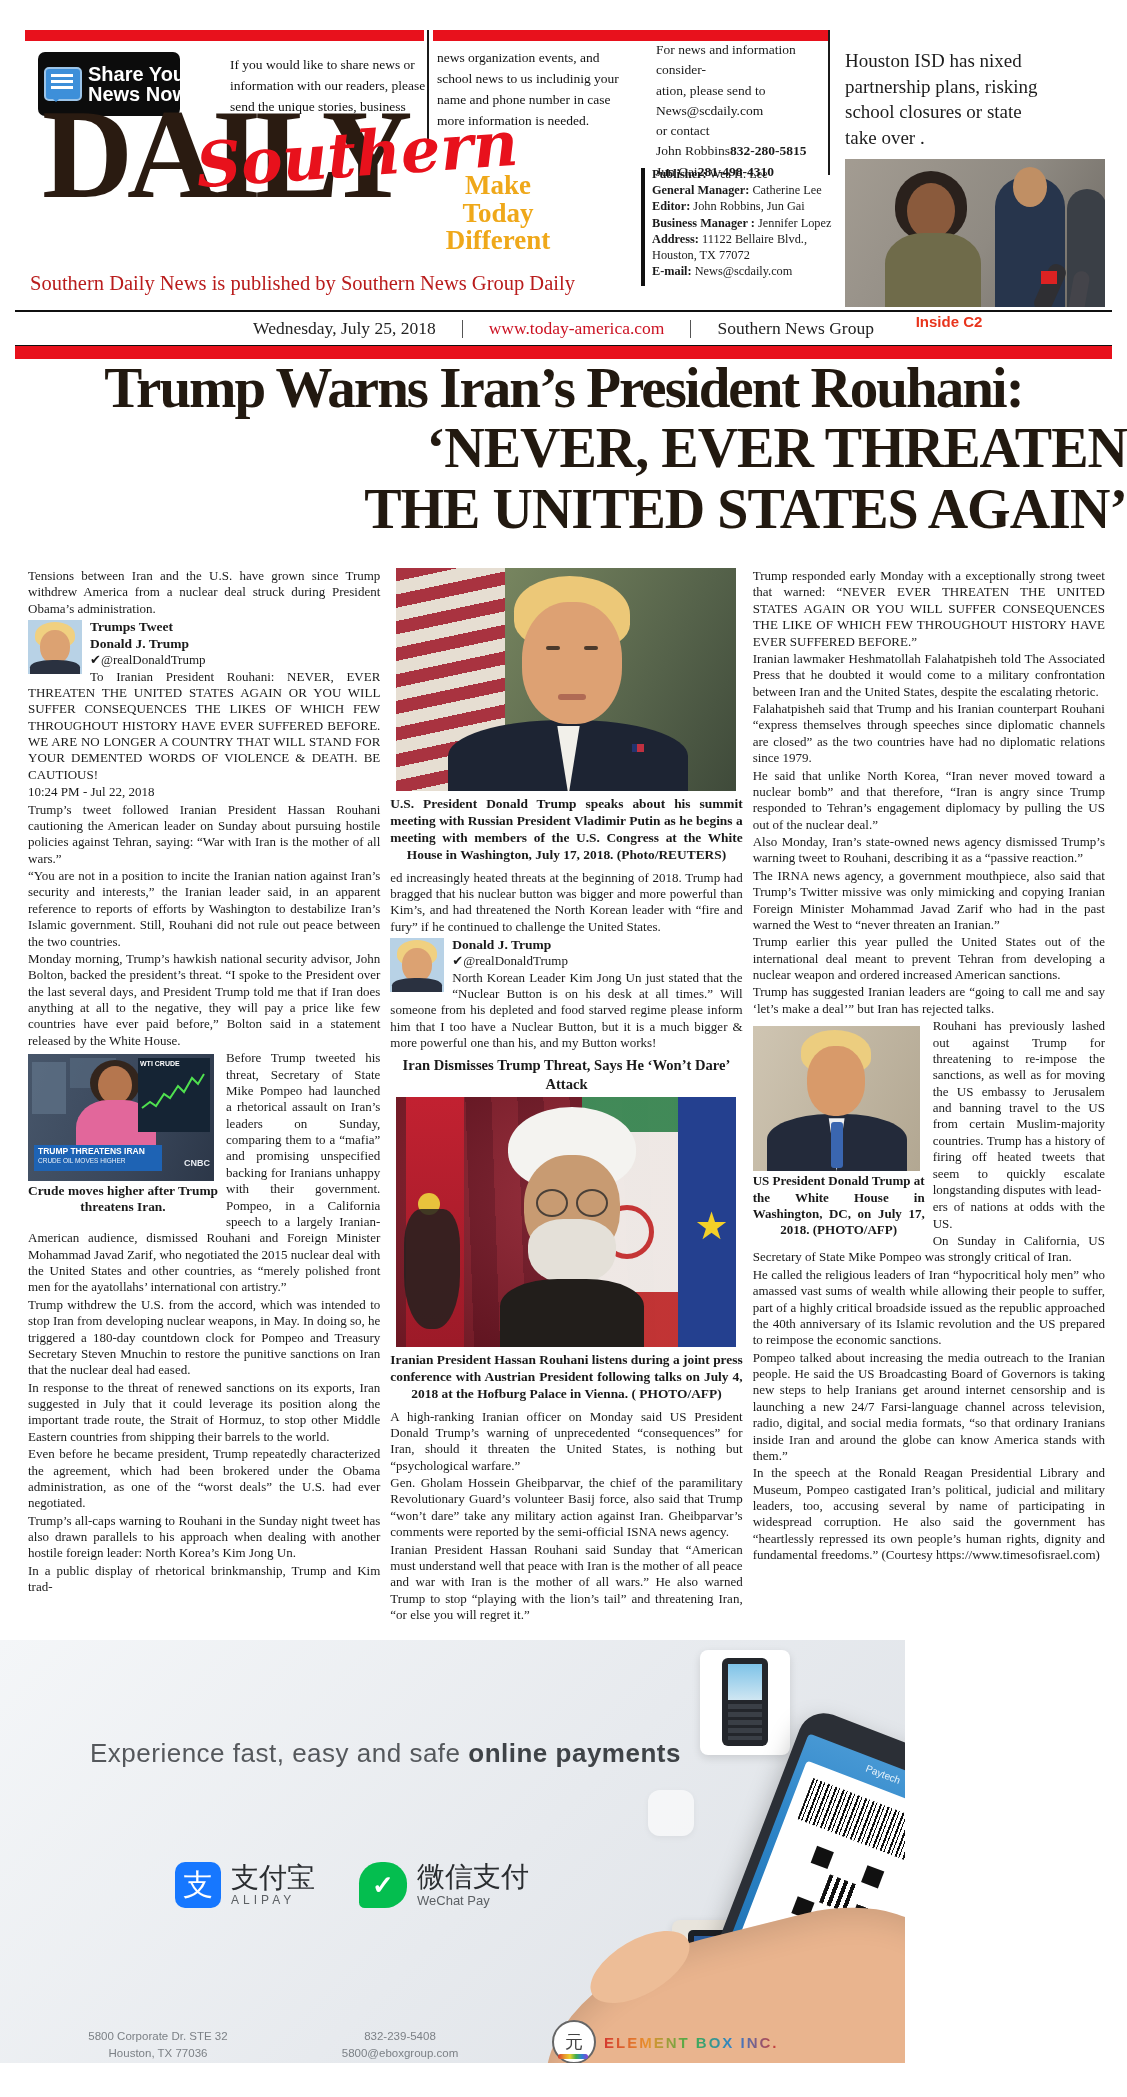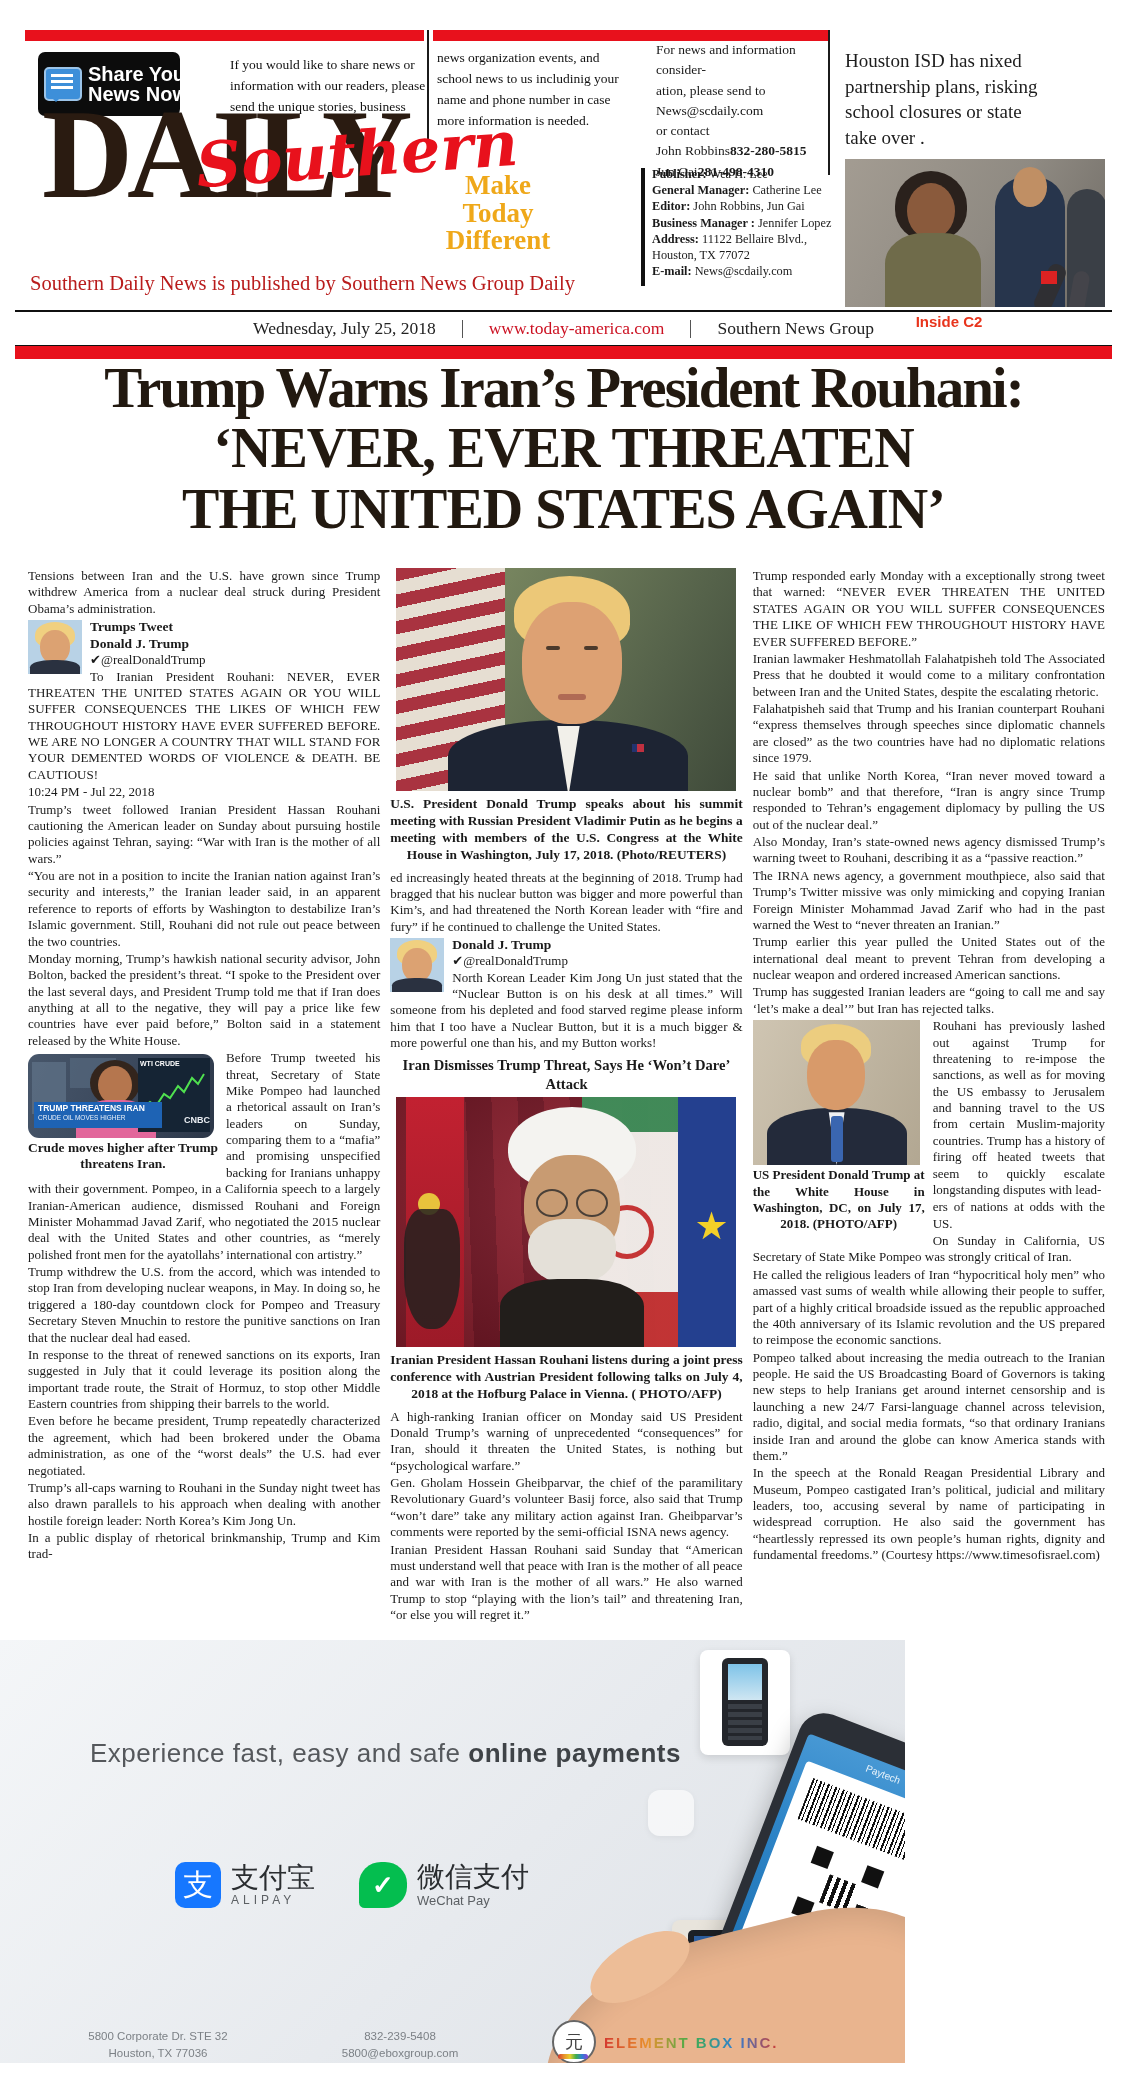--- a/index.html
+++ b/index.html
@@ -64,38 +64,38 @@
   .dateline{position:absolute;top:310px;left:15px;width:1097px;height:33px;border-top:2px solid #101010;
     border-bottom:2px solid #101010;display:flex;align-items:center;justify-content:center;gap:26px;font-size:17.5px;color:#222;}
   .dateline .sep{width:1px;height:18px;background:#555;}
   .dateline .site{color:#cc1122;}
   .red-band{position:absolute;top:346px;left:15px;width:1097px;height:13px;background:#e8111c;}
 
   
   .headline{position:absolute;top:358px;left:0;width:1127px;text-align:center;color:#221910;
     font-weight:bold;font-family:"Liberation Serif",serif;}
   .hl1{font-size:57px;line-height:1.06;letter-spacing:-2px;}
-  .hl2,.hl3{font-size:56px;line-height:1.08;letter-spacing:-1px;}
+  .hl2,.hl3{font-size:56px;line-height:1.08;letter-spacing:-1px;text-align:right;}
 
   
   .article{position:absolute;top:568px;left:28px;width:1077px;display:flex;gap:10px;}
   .col{flex:1;font-size:13px;line-height:1.26;text-align:justify;}
   .col p{margin:0 0 1px 0;}
   .tweet{overflow:hidden;}
   .avatar{width:54px;height:54px;float:left;margin:2px 8px 2px 0;position:relative;overflow:hidden;background:#b8d2e6;}
   .av-hair{position:absolute;left:7px;top:2px;width:40px;height:26px;background:#f0d080;border-radius:50% 50% 40% 40%;}
   .av-face{position:absolute;left:12px;top:10px;width:30px;height:34px;background:#dca272;border-radius:48%;}
   .av-suit{position:absolute;left:2px;top:40px;width:50px;height:16px;background:#2a3140;border-radius:45% 45% 0 0;}
   .tw-label,.tw-name{font-weight:bold;font-size:13.5px;text-align:left;}
   .tw-handle{font-size:13px;text-align:left;}
   .tw-body{text-align:justify;}
   .tw-time{text-align:left;}
 
   .cnbc-wrap{float:left;width:190px;margin:4px 8px 2px 0;}
-  .cnbc-shot{position:relative;width:186px;height:84px;overflow:hidden;background:linear-gradient(110deg,#47566a,#39465a 60%,#2c3748);border-radius:11px;}
+  .cnbc-shot{position:relative;width:186px;height:127px;overflow:hidden;background:linear-gradient(110deg,#47566a,#39465a 60%,#2c3748);}
   .cn-mon1{position:absolute;left:4px;top:8px;width:34px;height:52px;background:#5d6f84;opacity:.8;}
   .cn-mon2{position:absolute;left:42px;top:4px;width:46px;height:30px;background:#55687e;opacity:.7;}
   .cn-woman-hair{position:absolute;left:62px;top:6px;width:50px;height:46px;background:#33251d;border-radius:50%;}
   .cn-woman-face{position:absolute;left:70px;top:12px;width:34px;height:38px;background:#b5764e;border-radius:50%;}
   .cn-woman-top{position:absolute;left:48px;top:46px;width:80px;height:70px;background:#e2679b;border-radius:40% 40% 0 0;}
   .cn-chart{position:absolute;right:4px;top:4px;width:72px;height:74px;background:#152434;padding:2px;box-sizing:border-box;}
   .cn-tick{color:#fff;font-family:"Liberation Sans",sans-serif;font-weight:bold;font-size:7px;line-height:1.1;}
   .cn-banner{position:absolute;left:6px;bottom:10px;width:128px;height:26px;background:#1e63b4;
     color:#fff;font-family:"Liberation Sans",sans-serif;padding:2px 4px;box-sizing:border-box;}
   .cn-b1{font-size:8.5px;font-weight:bold;line-height:1.15;}
@@ -129,21 +129,21 @@
   .ro-emblem{position:absolute;right:82px;top:108px;width:44px;height:44px;border:5px solid #c53535;border-radius:50%;}
   .ro-flag-eu{position:absolute;right:0;top:0;width:58px;height:250px;background:#24408f;}
   .ro-star{position:absolute;right:8px;top:110px;color:#f4d028;font-size:38px;line-height:1;}
   .ro-turban{position:absolute;left:112px;top:10px;width:128px;height:84px;background:#f4f3f0;border-radius:50% 50% 46% 46%;}
   .ro-face{position:absolute;left:128px;top:58px;width:96px;height:106px;background:#c89b72;border-radius:46%;}
   .ro-glass1{position:absolute;left:140px;top:92px;width:28px;height:24px;border:2px solid #4a4038;border-radius:50%;}
   .ro-glass2{position:absolute;left:180px;top:92px;width:28px;height:24px;border:2px solid #4a4038;border-radius:50%;}
   .ro-beard{position:absolute;left:132px;top:122px;width:88px;height:66px;background:#e4e0d8;border-radius:40% 40% 50% 50%;}
   .ro-robe{position:absolute;left:104px;top:182px;width:144px;height:68px;background:#221e1b;border-radius:40% 40% 0 0;}
 
-  .float3{float:left;width:172px;margin:2px 8px 2px 0;}
+  .float3{float:left;width:172px;margin:8px 8px 2px 0;}
   .photo-trump2{position:relative;width:167px;height:145px;overflow:hidden;background:linear-gradient(115deg,#cfc5b2,#b2a792);}
   .t2-hair{position:absolute;left:48px;top:4px;width:70px;height:44px;background:#eccd7f;border-radius:55% 60% 40% 45%;}
   .t2-face{position:absolute;left:54px;top:20px;width:58px;height:70px;background:#d89a6a;border-radius:46%;}
   .t2-suit{position:absolute;left:14px;top:88px;width:140px;height:57px;background:#232a3a;border-radius:45% 45% 0 0;}
   .t2-suit:before{content:"";position:absolute;left:52px;top:4px;width:36px;height:53px;background:#eef0f2;clip-path:polygon(28% 0,72% 0,50% 100%);}
   .t2-tie{position:absolute;left:78px;top:96px;width:12px;height:46px;background:#3a66b0;border-radius:3px;}
   .cap3{font-weight:bold;font-size:13px;line-height:1.26;text-align:justify;text-align-last:center;margin-top:2px;}
 
   
   .ad{position:absolute;top:1640px;left:0;width:905px;height:423px;overflow:hidden;

